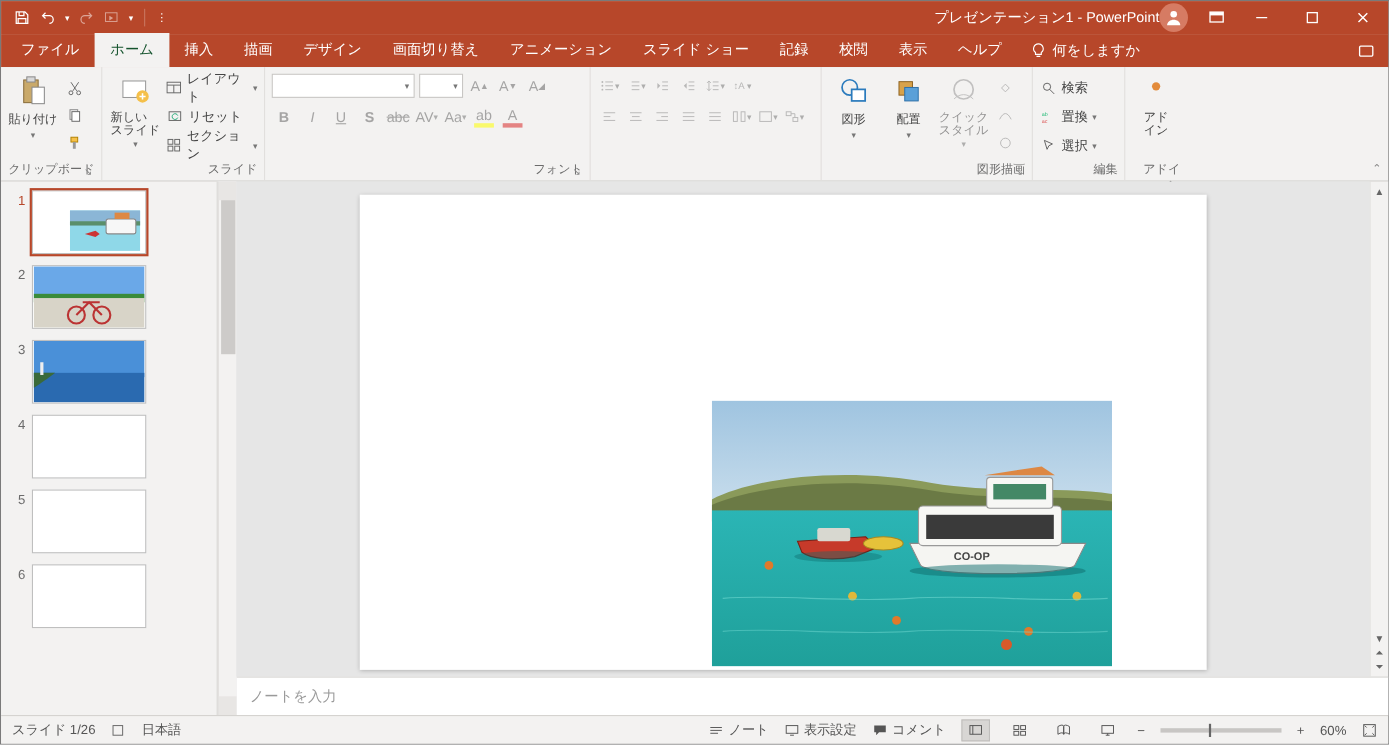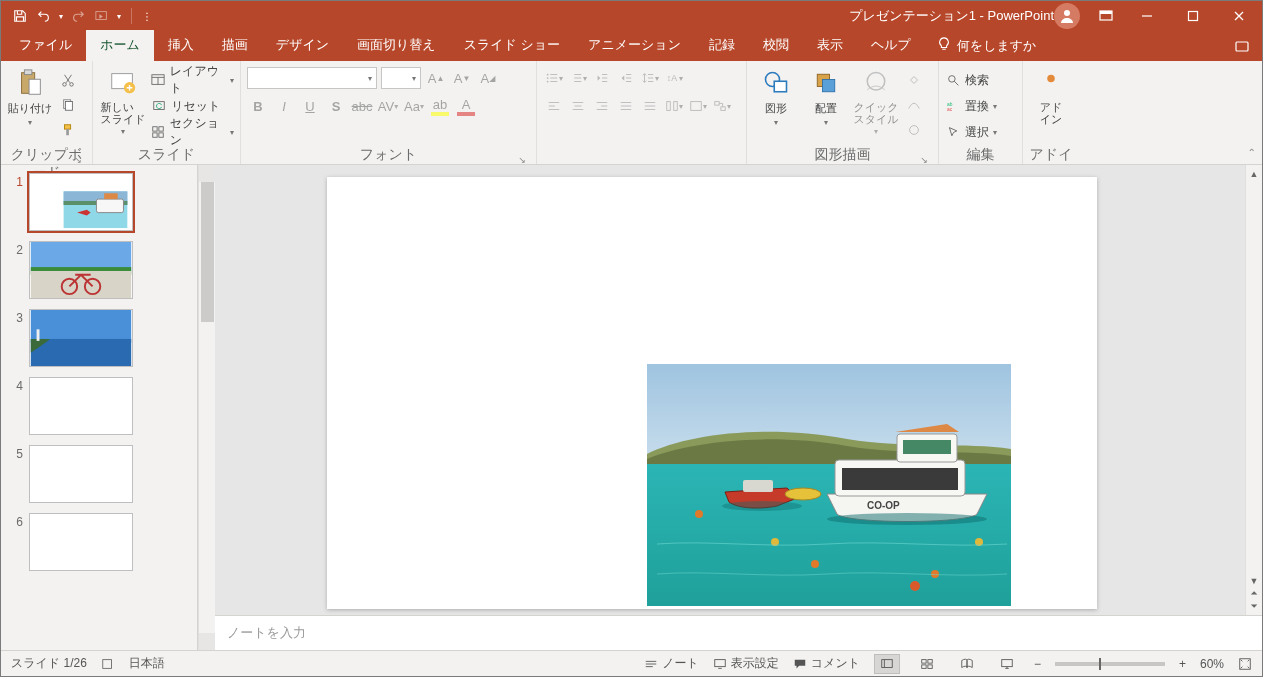--- a/index.html
+++ b/index.html
@@ -17,30 +17,30 @@
 .title-right .win-btn { width: 46px; height: 30px; display: flex; align-items: center; justify-content: center; }
 .title-right .win-btn svg { width: 12px; height: 12px; }
 .acct-circle { width: 26px; height: 26px; border-radius: 50%; background: #d67b63; display: flex; align-items: center; justify-content: center; margin-right: 8px; }
 .acct-circle svg { width: 16px; height: 16px; fill: #fff; }
 .ribopt { width: 36px; height: 30px; display:flex; align-items:center; justify-content:center; }
 
 
 .tabs { height: 30px; background: #b7472a; display: flex; align-items: flex-end; padding-left: 4px; color: #fff; font-size: 13px; }
 .tab { padding: 6px 14px 7px; cursor: default; }
 .tab.active { background: #f3f2f1; color: #14532d; }
-.tell-me { display: flex; align-items: flex-start; gap: 6px; padding: 6px 12px; }
+.tell-me { display: flex; align-items: center; gap: 6px; padding: 6px 12px; }
 .tell-me svg { width: 14px; height: 14px; fill: #fff; }
 .tabs-spacer { flex: 1; }
 .share-btn { width: 40px; height: 30px; display:flex; align-items:center; justify-content:center; }
 
 
 .ribbon { height: 104px; background: #f3f2f1; border-bottom: 1px solid #d5d3d0; display: flex; position: relative; }
 .group { display: flex; flex-direction: column; border-right: 1px solid #e1dfdd; padding: 2px 6px 0; }
 .group-body { flex: 1; display: flex; align-items: flex-start; gap: 4px; padding-top: 4px; }
-.group-label { height: 18px; font-size: 14px; color: #6b6b6b; text-align: center; position: relative; }
+.group-label { height: 18px; font-size: 11px; color: #6b6b6b; text-align: right; position: relative; }
 .launcher { position: absolute; right: 2px; bottom: 2px; width: 12px; height: 12px; }
 .launcher::after { content: "↘"; font-size: 9px; color: #8a8a8a; }
 .big-btn { display: flex; flex-direction: column; align-items: center; justify-content: flex-start; gap: 2px; font-size: 11px; color: #444; width: 46px; }
 .big-btn .ico { width: 32px; height: 32px; display:flex; align-items:center; justify-content:center; }
 .mini-col { display: flex; flex-direction: column; gap: 3px; justify-content: flex-start; padding-top: 2px; }
 .mini-btn { width: 22px; height: 22px; display: flex; align-items: center; justify-content: center; }
 .menu-row { display: flex; align-items: center; gap: 4px; font-size: 12px; color: #444; height: 22px; }
 .menu-row .ic16 { width: 16px; height: 16px; display:flex; align-items:center; justify-content:center; }
 .drop-caret { font-size: 8px; color: #777; }
 
@@ -152,22 +152,22 @@
     </div>
   </div>
 
   <div class="tabs">
     <div class="tab">ファイル</div>
     <div class="tab active">ホーム</div>
     <div class="tab">挿入</div>
     <div class="tab">描画</div>
     <div class="tab">デザイン</div>
     <div class="tab">画面切り替え</div>
+    <div class="tab">アニメーション</div>
     <div class="tab">スライド ショー</div>
-    <div class="tab">アニメーション</div>
     <div class="tab">記録</div>
     <div class="tab">校閲</div>
     <div class="tab">表示</div>
     <div class="tab">ヘルプ</div>
     <div class="tell-me">
       <svg viewBox="0 0 16 16">
           <path d="M8 1a5 5 0 0 0-3 9v2h6v-2a5 5 0 0 0-3-9z M6 14h4" fill="none" stroke="#fff" stroke-width="1.2"></path>
         </svg>
       <span>何をしますか</span>
     </div>

